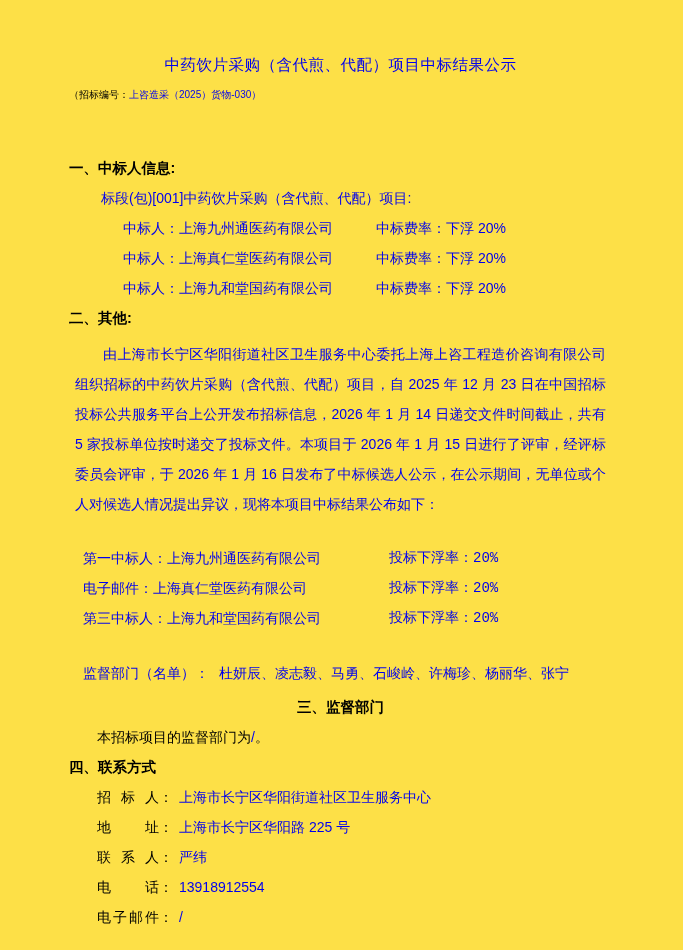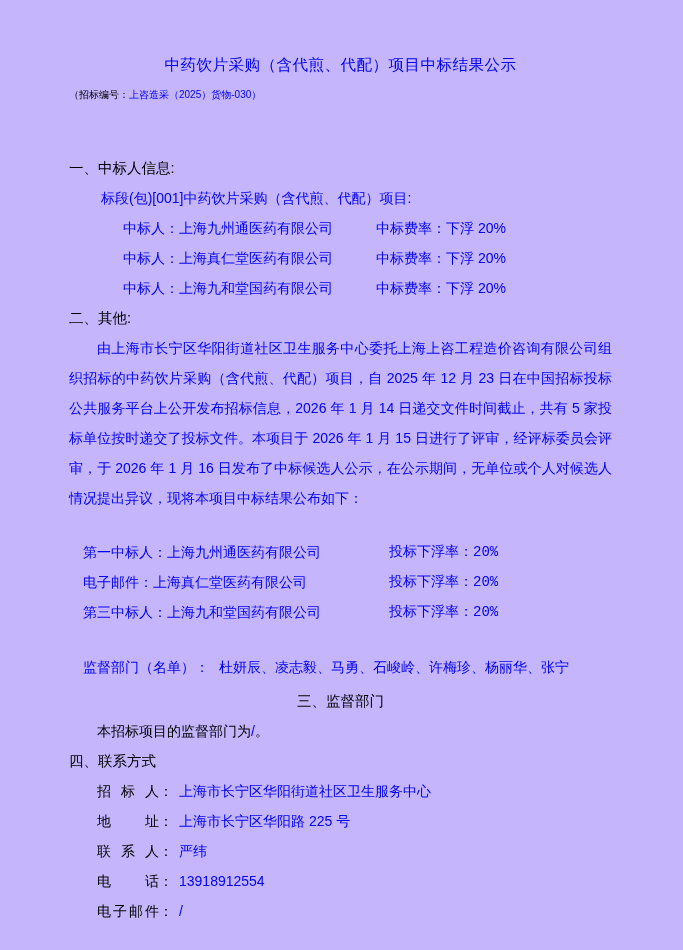--- a/index.html
+++ b/index.html
@@ -1,34 +1,34 @@
 <!DOCTYPE html>
 <html style="--accent_blue: #0000EE; --text_black: #000000;"><head>
 <meta charset="utf-8">
 <style>
   html,body{margin:0;padding:0;background:#e8e8e8;}
   .page{
-    width:683px;height:950px;margin:0 auto;background:#c4b5fd;
+    width:683px;height:950px;margin:0 auto;background:#fde047;
     box-sizing:border-box;padding:50px 71px 0 69px;
     font-family:"Liberation Sans","DejaVu Sans",sans-serif;
     font-size:14px;line-height:30px;color:var(--text_black,#000000);
     overflow:hidden;position:relative;
   }
   .t-blue{color:var(--accent_blue,#0000EE);}
   .doc-title{text-align:center;font-size:15.5px;letter-spacing:0.5px;}
   .doc-subtitle{text-align:left;font-size:10px;}
-  .sec-heading{font-weight:normal;font-size:14.5px;}
+  .sec-heading{font-weight:bold;font-size:14.5px;}
   .h1-gap{margin-top:43px;}
   .lot-line{padding-left:32px;}
   .winner-row{padding-left:54px;position:relative;}
   .rate-col{position:absolute;left:307px;top:0;}
   .ranked-row{padding-left:14px;position:relative;}
   .rate-col2{position:absolute;left:320px;top:0;font-family:Liberation Mono, monospace;}
   .ranked-gap{margin-top:24px;}
-  .paragraph{margin:0;text-align:justify;text-indent:2em;}
+  .paragraph{margin:6px;text-align:justify;text-indent:2em;}
   .experts-row{padding-left:14px;margin-top:25px;}
   .experts-names{margin-left:10px;}
   .sec3-gap{margin-top:4px;text-align:center;}
   .supervision-line{padding-left:28px;}
   .contact-row{padding-left:28px;}
   .contact-label{display:inline-block;width:62px;text-align-last:justify;-moz-text-align-last:justify;text-justify:inter-character;}
   .contact-value{margin-left:6px;}
 </style>
 </head>
 <body>

